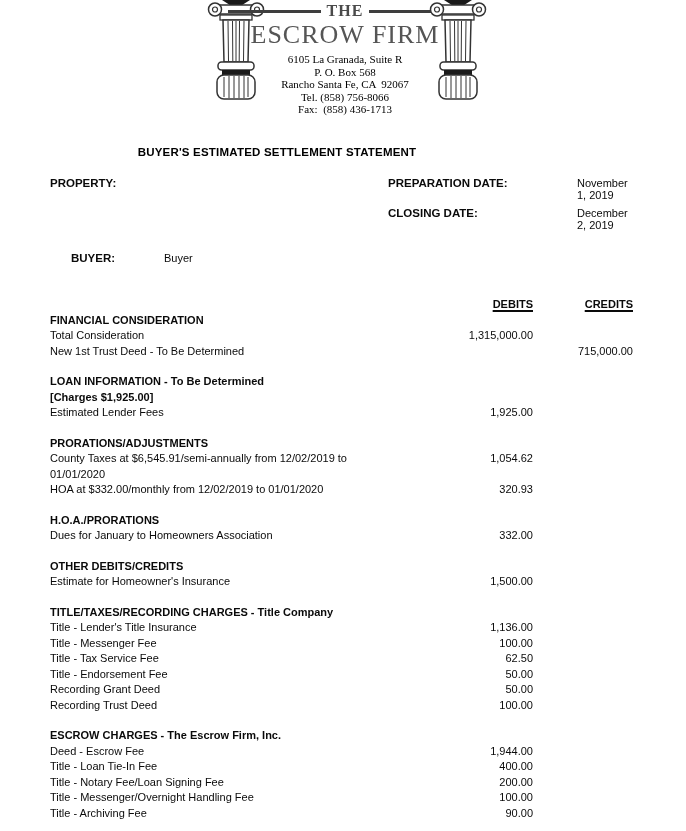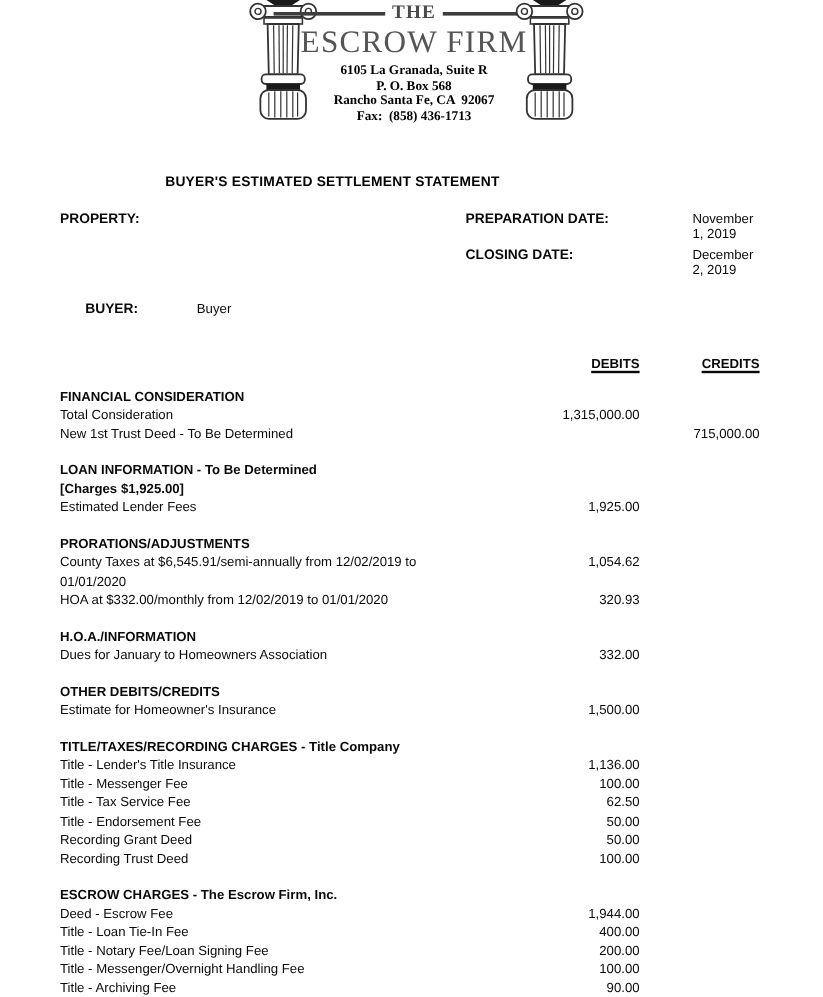--- a/index.html
+++ b/index.html
@@ -19,21 +19,21 @@
   .the{
     font-family:"Liberation Serif", serif;font-weight:bold;font-size:16px;
     color:#4a4a4a;letter-spacing:1px;white-space:nowrap;
   }
   .firm{
     font-family:"Liberation Serif", serif;font-size:26px;color:#555555;
     letter-spacing:1px;white-space:nowrap;margin-top:0px;font-weight:normal;
   }
   .address{margin-top:3px;}
   .address-line{
-    font-family:"Liberation Serif", serif;font-weight:bold;font-size:11px;
+    font-family:"Liberation Serif", serif;font-weight:normal;font-size:11px;
     line-height:12.6px;color:#000;white-space:pre;
   }
   
   .doc-title{
     margin:0;position:absolute;top:146px;left:0;width:554px;text-align:center;
     font-size:11.5px;font-weight:bold;letter-spacing:.2px;color:#000;
   }
   .meta{position:absolute;top:177px;left:50px;width:583px;}
   .meta-row{display:flex;align-items:flex-start;margin-bottom:16px;height:14px;gap:20px;}
   .meta-row.second{margin-bottom:0;}
@@ -50,21 +50,21 @@
   .amt{text-align:right;}
   .amt.debit{width:148px;}
   .amt.credit{width:100px;}
   .col-headers{display:flex;line-height:15.5px;}
   .col-headers .spacer{flex:0 0 335px;}
   .col-h{
     font-weight:bold;text-decoration:underline;text-underline-offset:2px;
     text-decoration-thickness:1.5px;
   }
   .sec{margin-top:15px;}
-  .sec:first-child{margin-top:11px;}
+  .sec:first-child{margin-top:0;}
   .sec-heading{font-weight:bold;line-height:15.5px;}
 </style>
 </head>
 <body>
 
 <div class="page">
 
   <header class="letterhead">
 
     <svg class="pillar left" width="58" height="100" viewBox="0 0 58 100" fill="none">
@@ -96,20 +96,21 @@
       <div class="the-row">
         <span class="rule"></span>
         <span class="the">THE</span>
         <span class="rule"></span>
       </div>
       <div class="firm">ESCROW FIRM</div>
       <div class="address">
           <div class="address-line">6105 La Granada, Suite R</div>
           <div class="address-line">P. O. Box 568</div>
           <div class="address-line">Rancho Santa Fe, CA  92067</div>
+          <div class="address-line">Tel. (858) 756-8066</div>
           <div class="address-line">Fax:  (858) 436-1713</div>
         </div>
     </div>
 
     <svg class="pillar right" width="58" height="100" viewBox="0 0 58 100" fill="none">
       <polygon points="15,0 43,0 29,9" fill="#1a1a1a"></polygon>
       <rect x="4" y="5" width="50" height="9" rx="2" fill="#fff" stroke="#333" stroke-width="1.5"></rect>
       <circle cx="8" cy="9.5" r="6.5" fill="#fff" stroke="#333" stroke-width="1.5"></circle>
       <circle cx="8" cy="9.5" r="2.5" fill="#fff" stroke="#333" stroke-width="1.2"></circle>
       <circle cx="50" cy="9.5" r="6.5" fill="#fff" stroke="#333" stroke-width="1.5"></circle>
@@ -188,21 +189,21 @@
             <div class="amt debit">1,054.62</div>
             <div class="amt credit"></div>
           </div>
           <div class="line-row">
             <div class="desc">HOA at $332.00/monthly from 12/02/2019 to 01/01/2020</div>
             <div class="amt debit">320.93</div>
             <div class="amt credit"></div>
           </div>
         </section>
         <section class="sec">
-          <div class="sec-heading">H.O.A./INFORMATION</div>
+          <div class="sec-heading">H.O.A./PRORATIONS</div>
           <div class="line-row">
             <div class="desc">Dues for January to Homeowners Association</div>
             <div class="amt debit">332.00</div>
             <div class="amt credit"></div>
           </div>
         </section>
         <section class="sec">
           <div class="sec-heading">OTHER DEBITS/CREDITS</div>
           <div class="line-row">
             <div class="desc">Estimate for Homeowner's Insurance</div>

